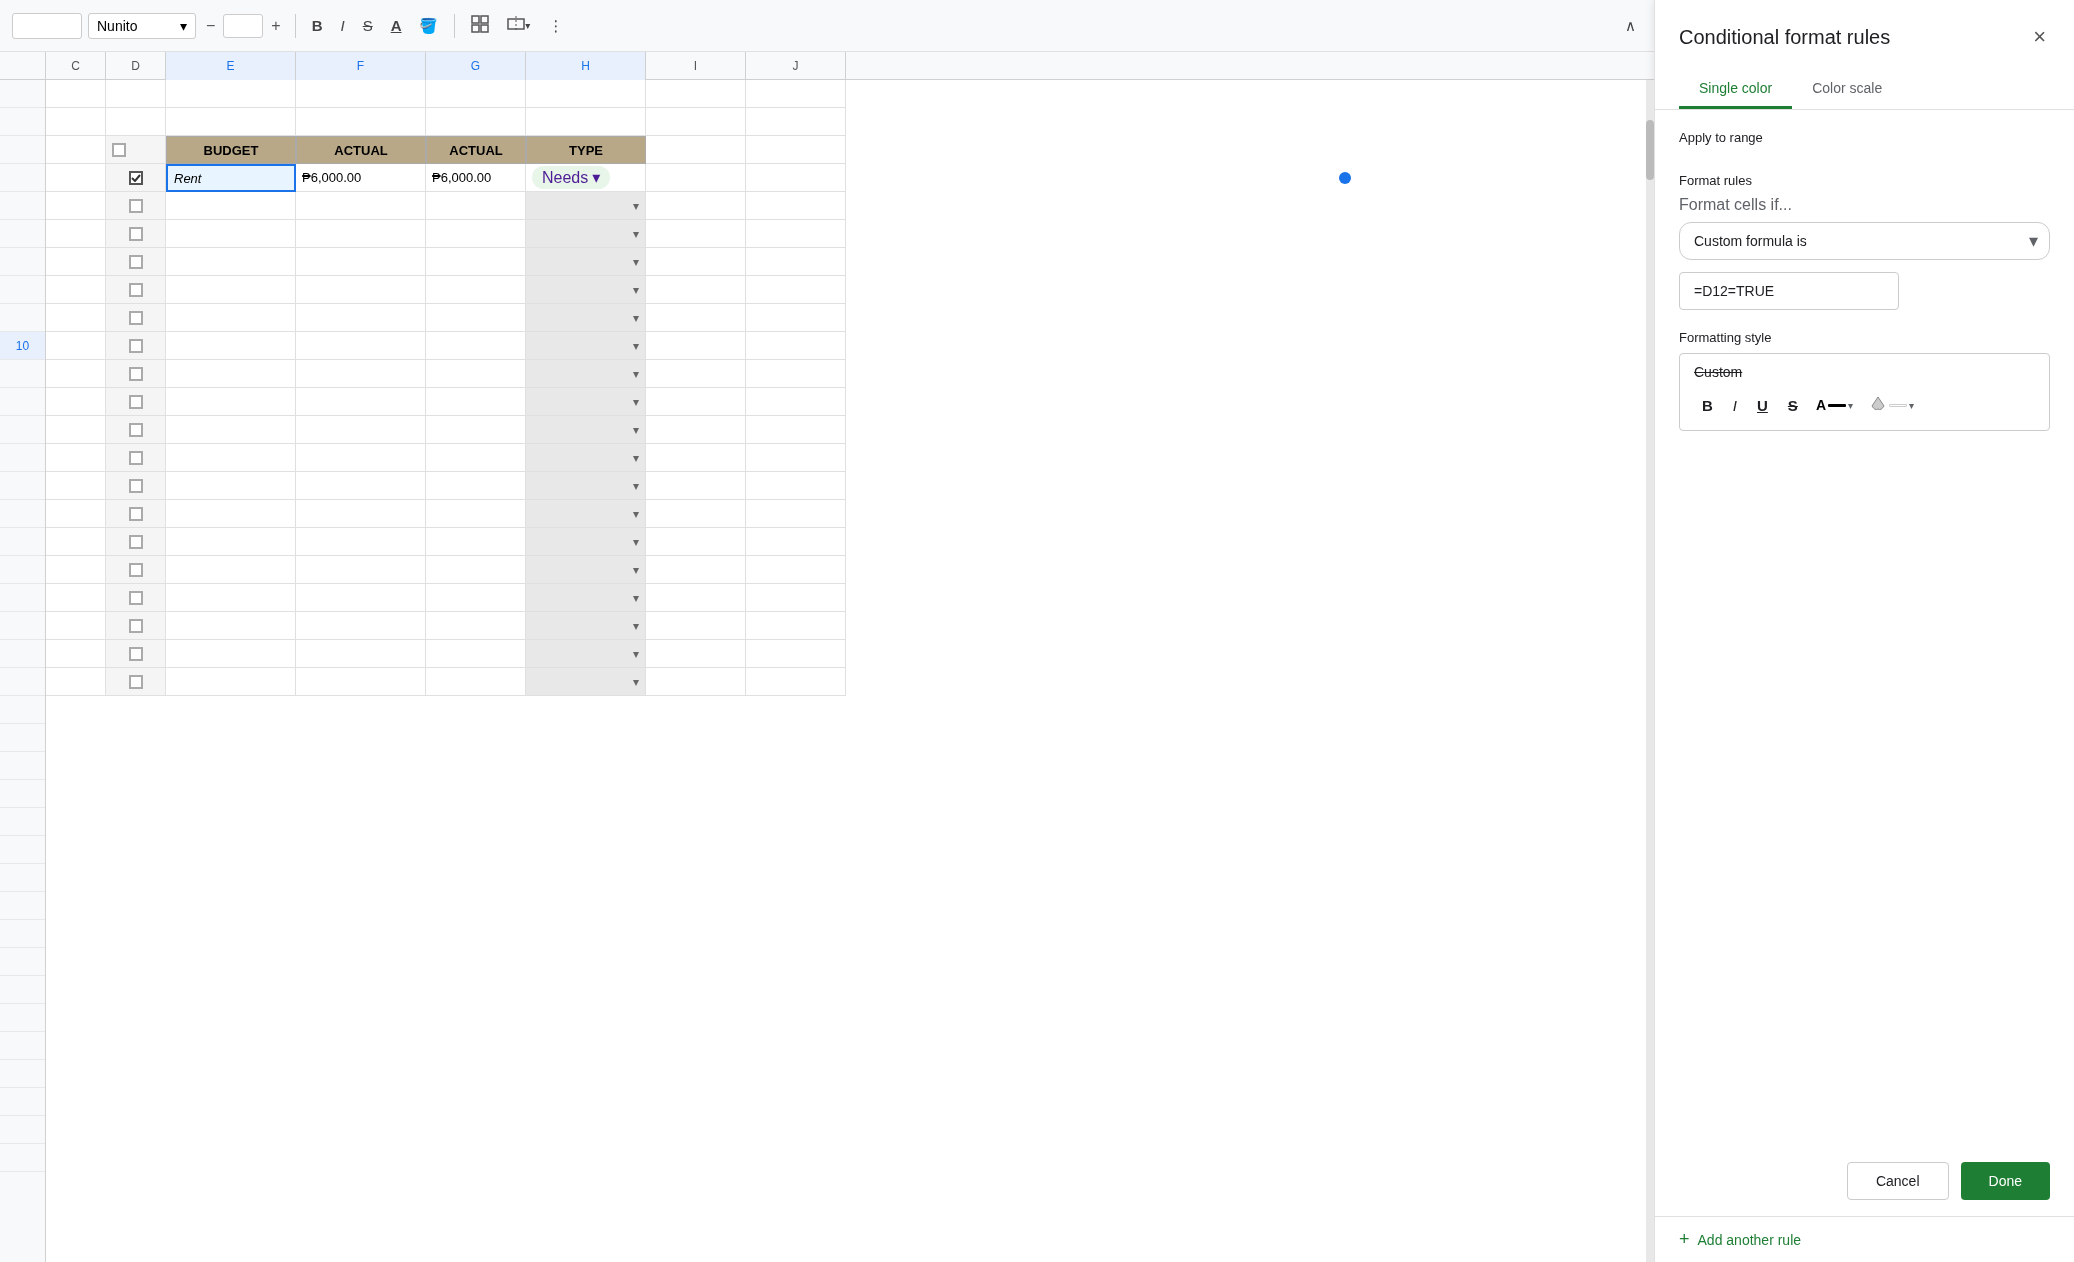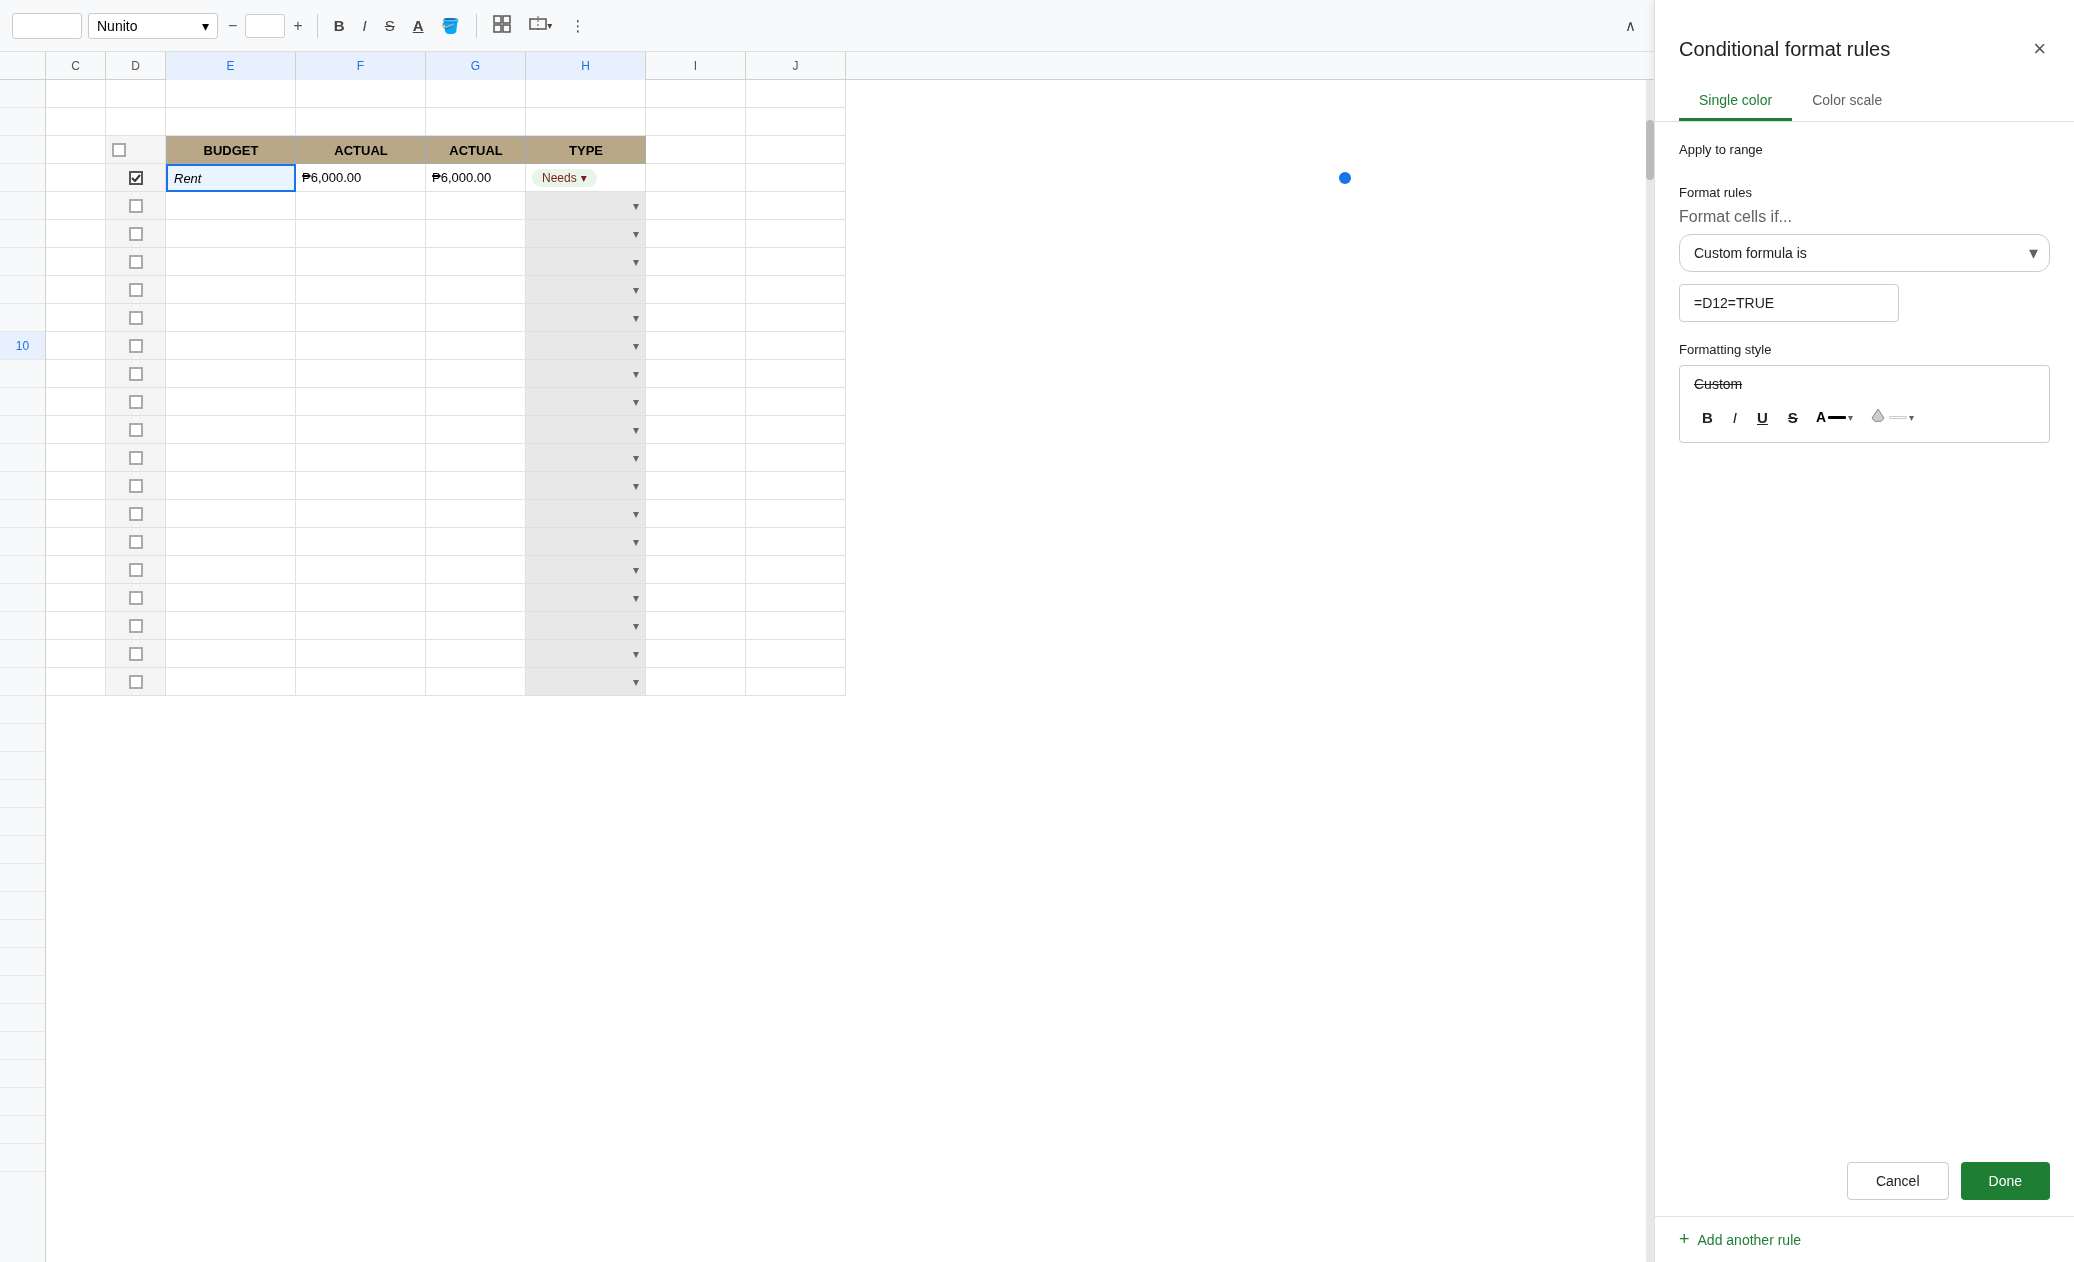--- a/index.html
+++ b/index.html
@@ -30,21 +30,21 @@
       font-size: 14px;
       width: 70px;
       text-align: center;
     }
     .toolbar-font-selector {
       background: #fff;
       border: 1px solid #ccc;
       border-radius: 3px;
       padding: 4px 8px;
       font-size: 14px;
-      width: 130px;
+      width: 108px;
       display: flex;
       align-items: center;
       justify-content: space-between;
     }
     .toolbar-font-size-area {
       display: flex;
       align-items: center;
       gap: 4px;
     }
     .toolbar-font-size-btn {
@@ -95,24 +95,24 @@
     }
     .checkbox-unchecked {
       width: 14px;
       height: 14px;
       border: 2px solid #aaa;
       background: #fff;
       display: inline-block;
     }
     .needs-badge {
       background: #e8f5e9;
-      color: #7f1d1d;
+      color: #4c1d95;
       border-radius: 12px;
       padding: 2px 10px;
-      font-size: 12px;
+      font-size: 16px;
       font-weight: 500;
       display: inline-flex;
       align-items: center;
       gap: 4px;
     }
 
     
     .blue-dot {
       width: 12px;
       height: 12px;
@@ -131,21 +131,21 @@
       flex-direction: column;
       padding: 0;
       box-shadow: -2px 0 8px rgba(0,0,0,0.08);
       height: 100%;
     }
 
     .cf-header {
       display: flex;
       align-items: center;
       justify-content: space-between;
-      padding: 32px 24px 16px 24px;
+      padding: 20px 24px 16px 24px;
       border-bottom: none;
     }
     .cf-title {
       font-size: 20px;
       font-weight: 500;
       color: #202124;
     }
     .cf-close-btn {
       background: none;
       border: none;

